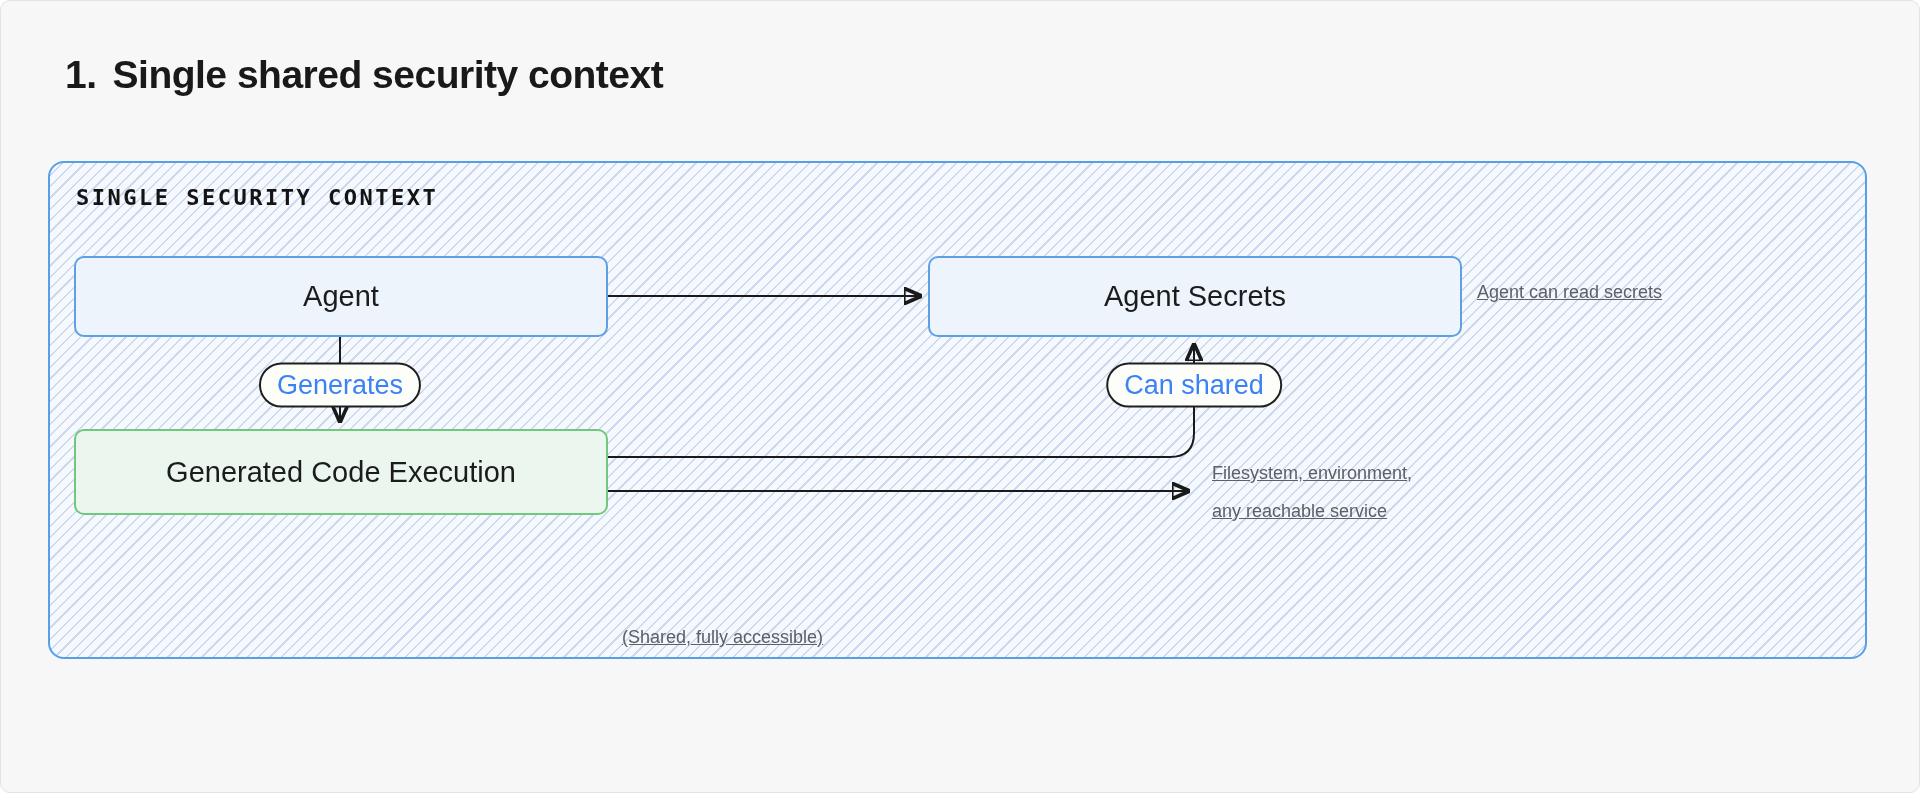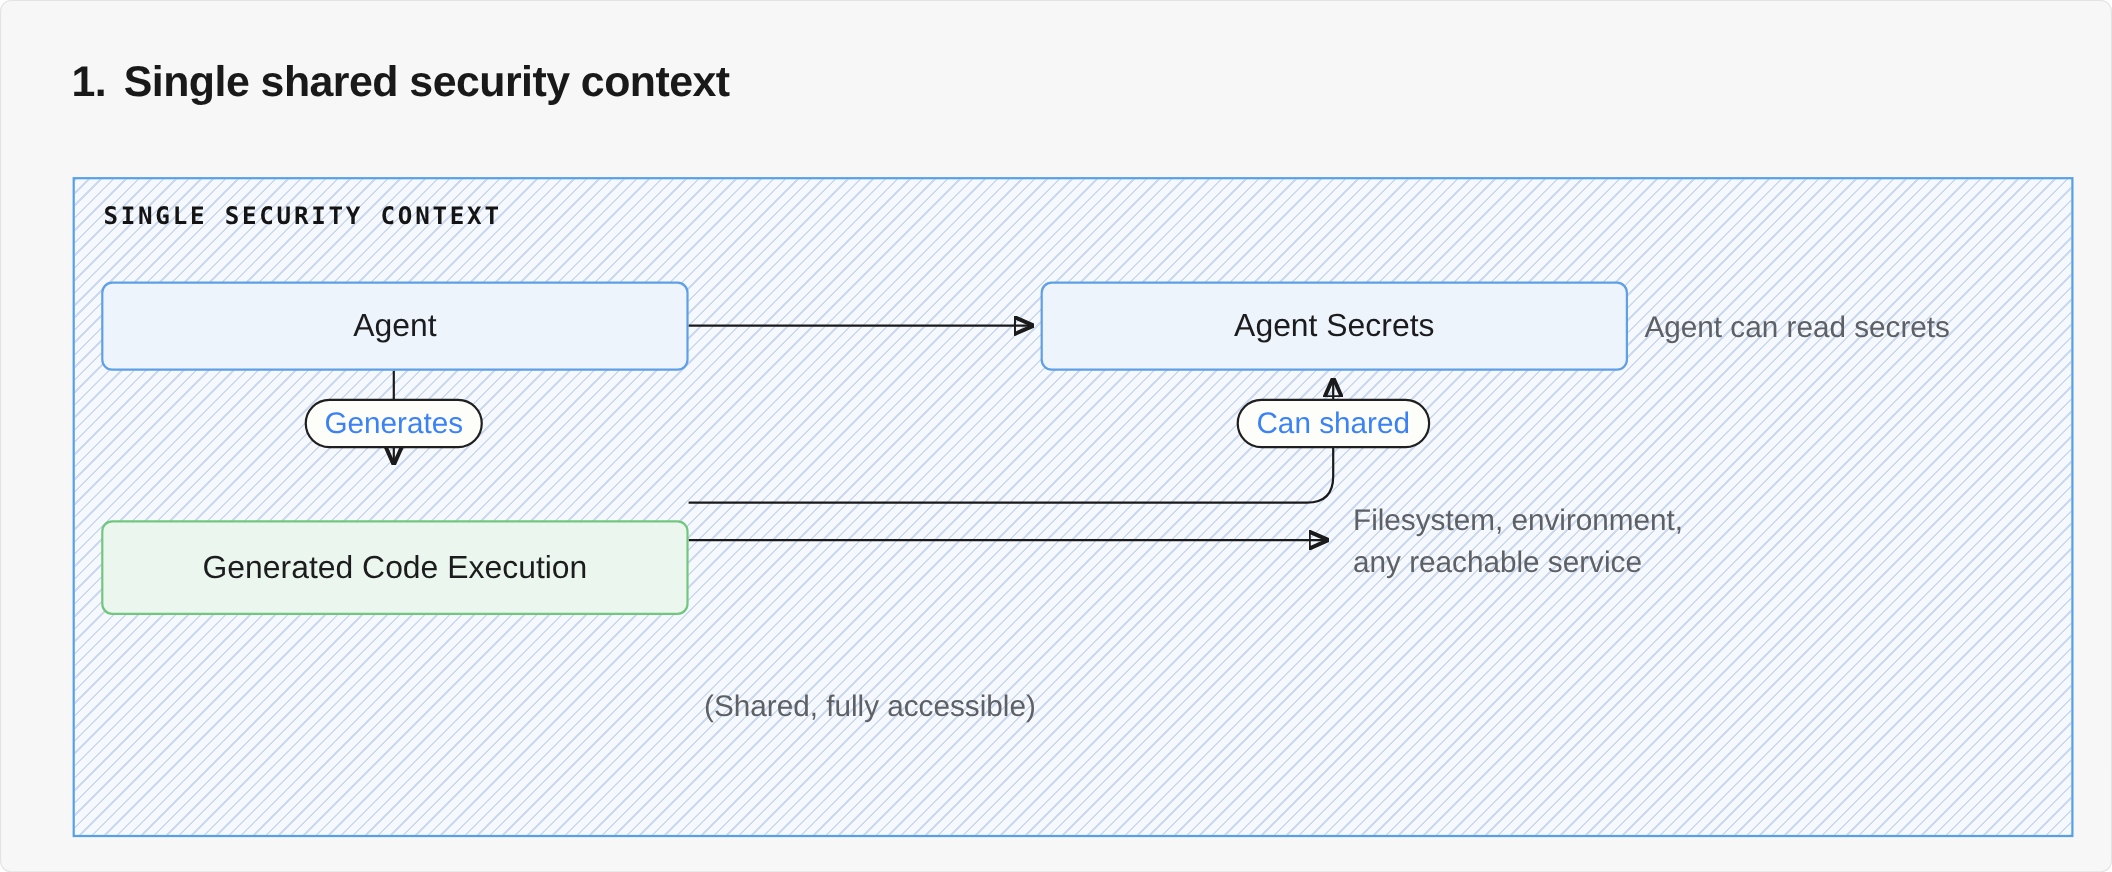--- a/index.html
+++ b/index.html
@@ -23,26 +23,26 @@
     top: 52px;
     display: flex;
     gap: 16px;
     font-size: 39px;
     font-weight: 700;
     color: #191919;
     letter-spacing: -0.5px;
   }
   .container {
     position: absolute;
-    left: 65px;
+    left: 47px;
     top: 160px;
     width: 1819px;
-    height: 600px;
+    height: 498px;
     border: 2px solid #56a0e8;
-    border-radius: 0;
+    border-radius: 16px;
     background-color: #f5f9fd;
     background-image: repeating-linear-gradient(
       135deg,
       #ccd9ee 0px, #ccd9ee 1.6px,
       rgba(0,0,0,0) 1.6px, rgba(0,0,0,0) 8px
     );
   }
   .container-label {
     position: absolute;
     left: 26px;
@@ -65,44 +65,45 @@
   .node {
     position: absolute;
     display: flex;
     align-items: center;
     justify-content: center;
     border-radius: 10px;
     font-size: 29px;
     color: #1c1c1e;
   }
   .node.blue  { background: #edf4fc; border: 2px solid #5f9fe6; }
-  .node.green { background: #ebf7ee; border: 2px solid #72c77e; margin-top: 44px; }
+  .node.green { background: #ebf7ee; border: 2px solid #72c77e; }
   .node-agent          { left: 24px;  top: 93px;  width: 534px; height: 81px; }
   .node-agent-secrets  { left: 878px; top: 93px;  width: 534px; height: 81px; }
   .node-gce            { left: 24px;  top: 266px; width: 534px; height: 86px; }
   .node-filesystem     { left: 24px;  top: 438px; width: 534px; height: 84px; }
   .pill {
     position: absolute;
     transform: translate(-50%, -50%);
     font-family: Liberation Sans, sans-serif;
     font-size: 27px;
     color: #3b82f6;
     background: #fdfdfa;
     border: 2.5px solid #1f1f1f;
     border-radius: 999px;
     padding: 5px 16px;
     white-space: nowrap;
   }
   .pill-generates { left: 290px;  top: 222px; }
   .pill-can-steal { left: 1144px; top: 222px; }
   .annotation {
     position: absolute;
-    font-size: 27px;
+    font-size: 18px;
     color: #5d6065;
     white-space: nowrap;
+    text-decoration: underline;
   }
   .anno-read-secrets { left: 1427px; top: 119px; }
   .anno-reachable    { left: 1162px; top: 291px; line-height: 38px; }
   .anno-shared       { left: 572px;  top: 464px; }
 </style>
 </head>
 <body>
 
 <div class="page">
 

